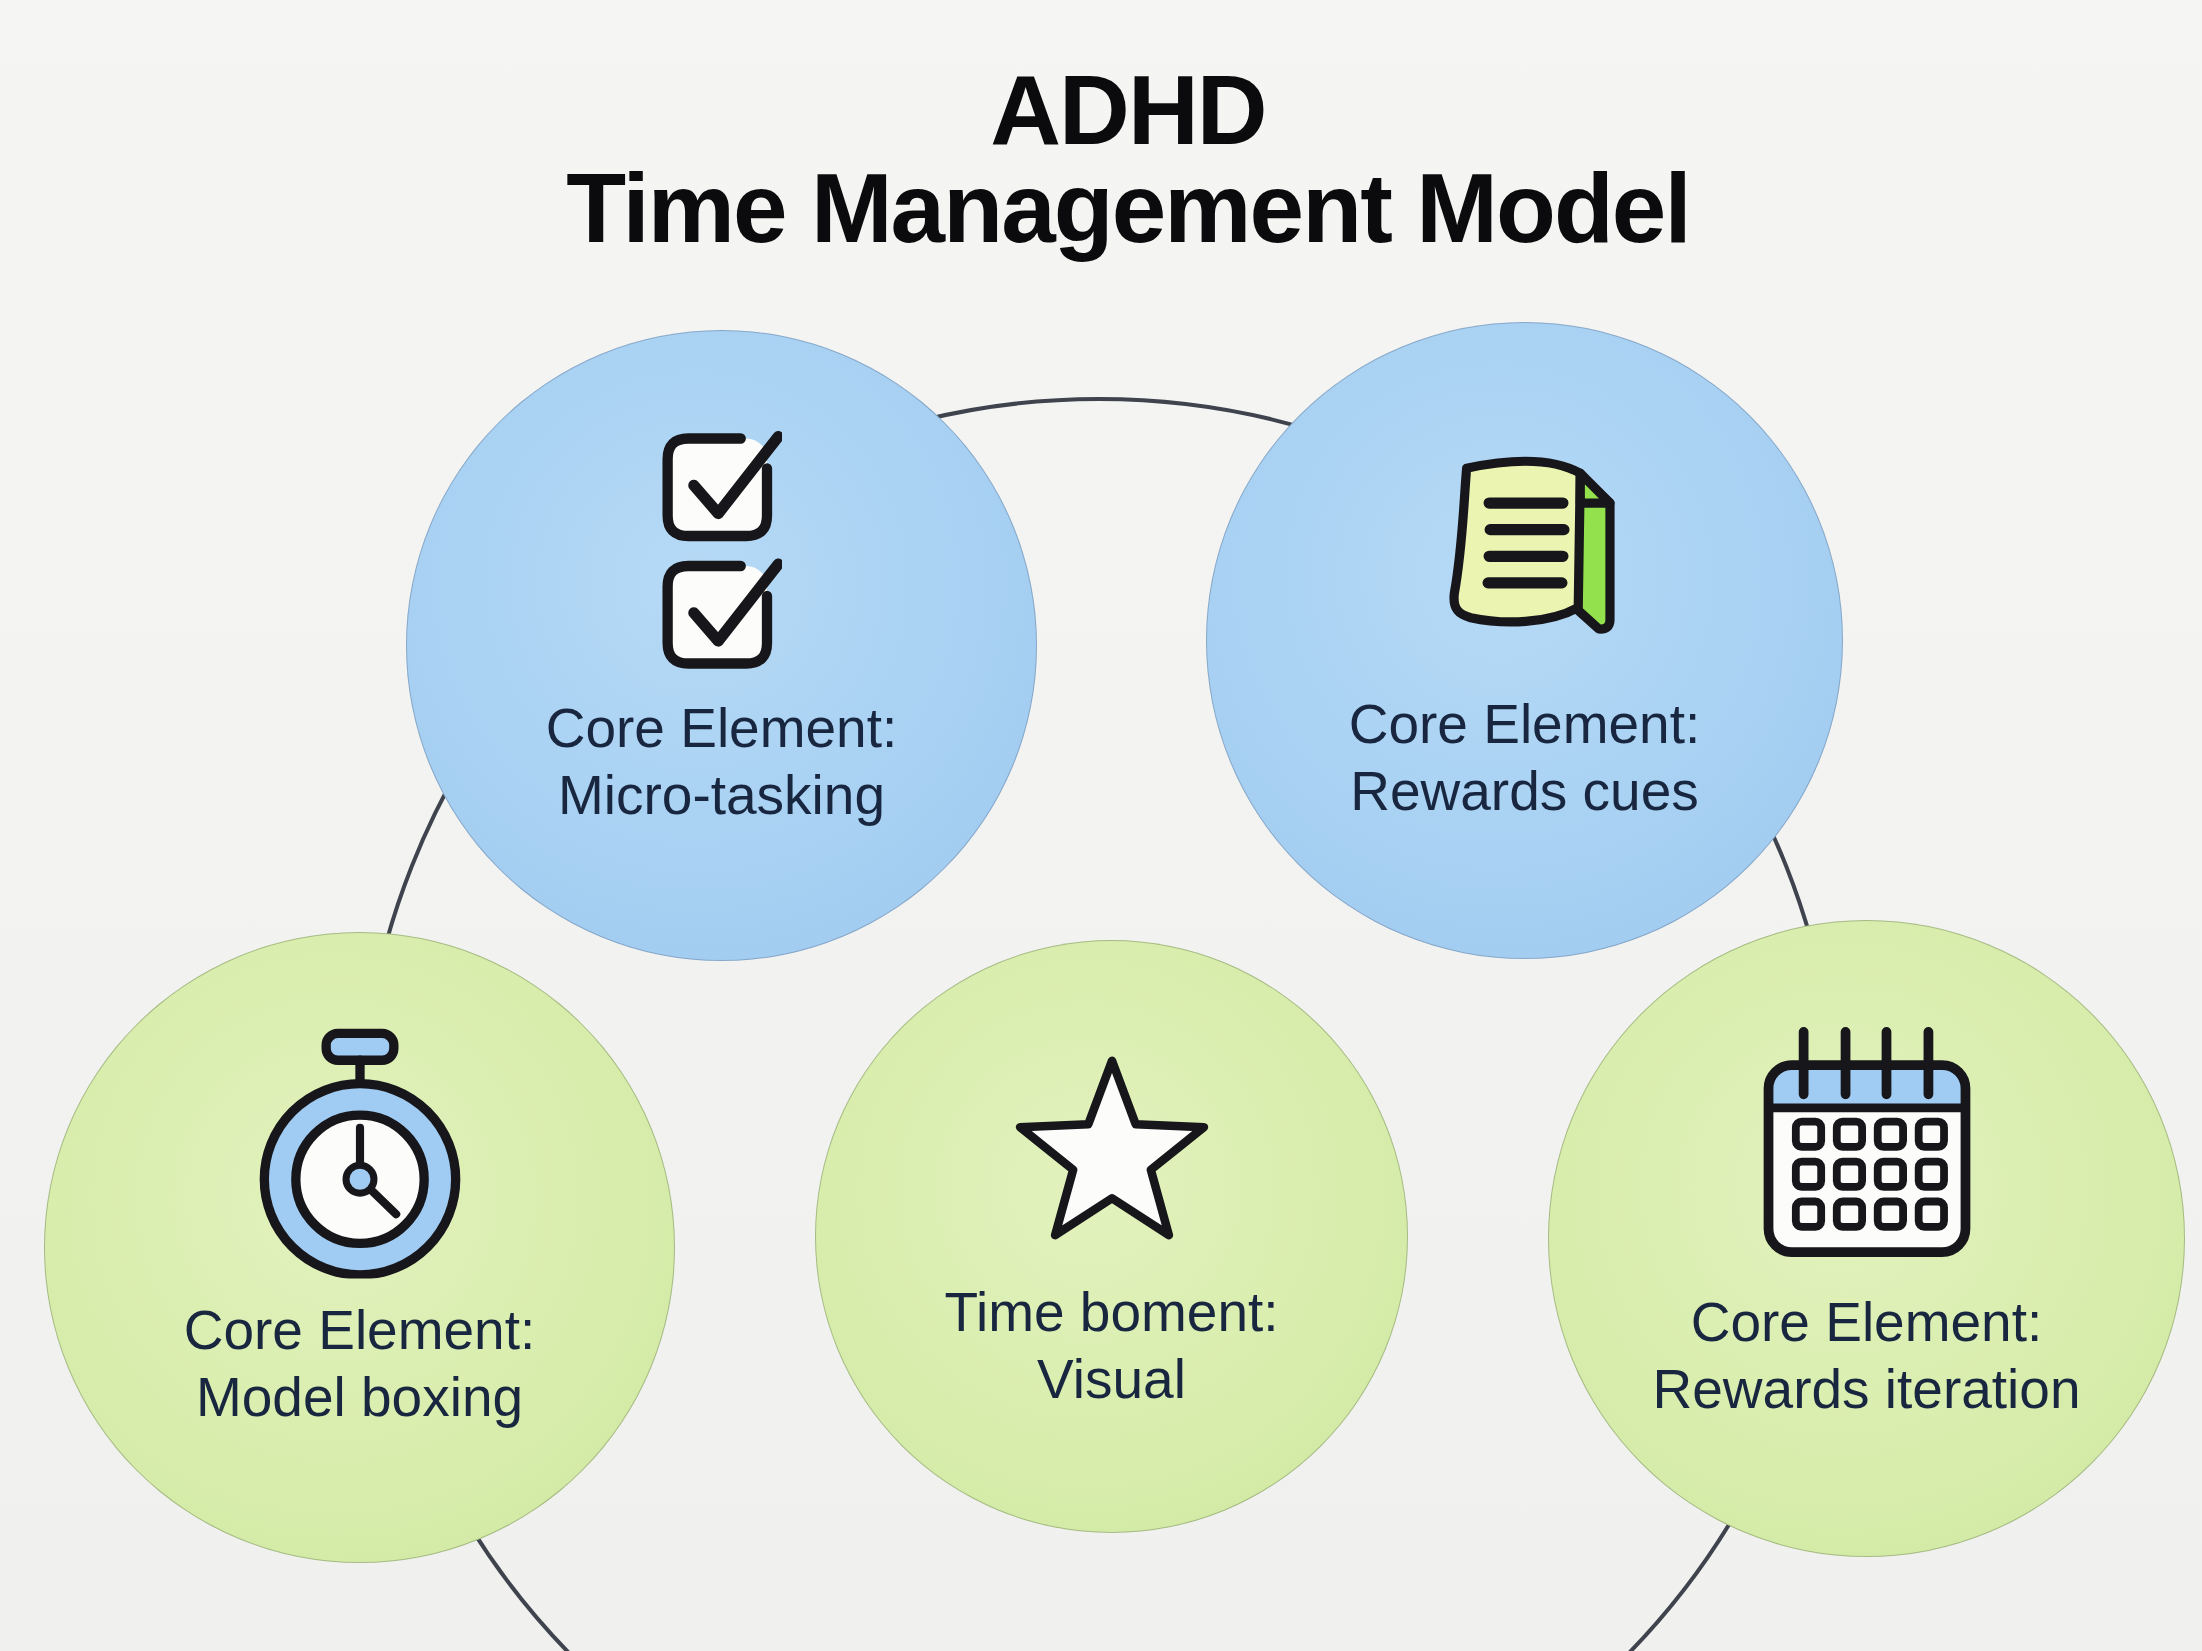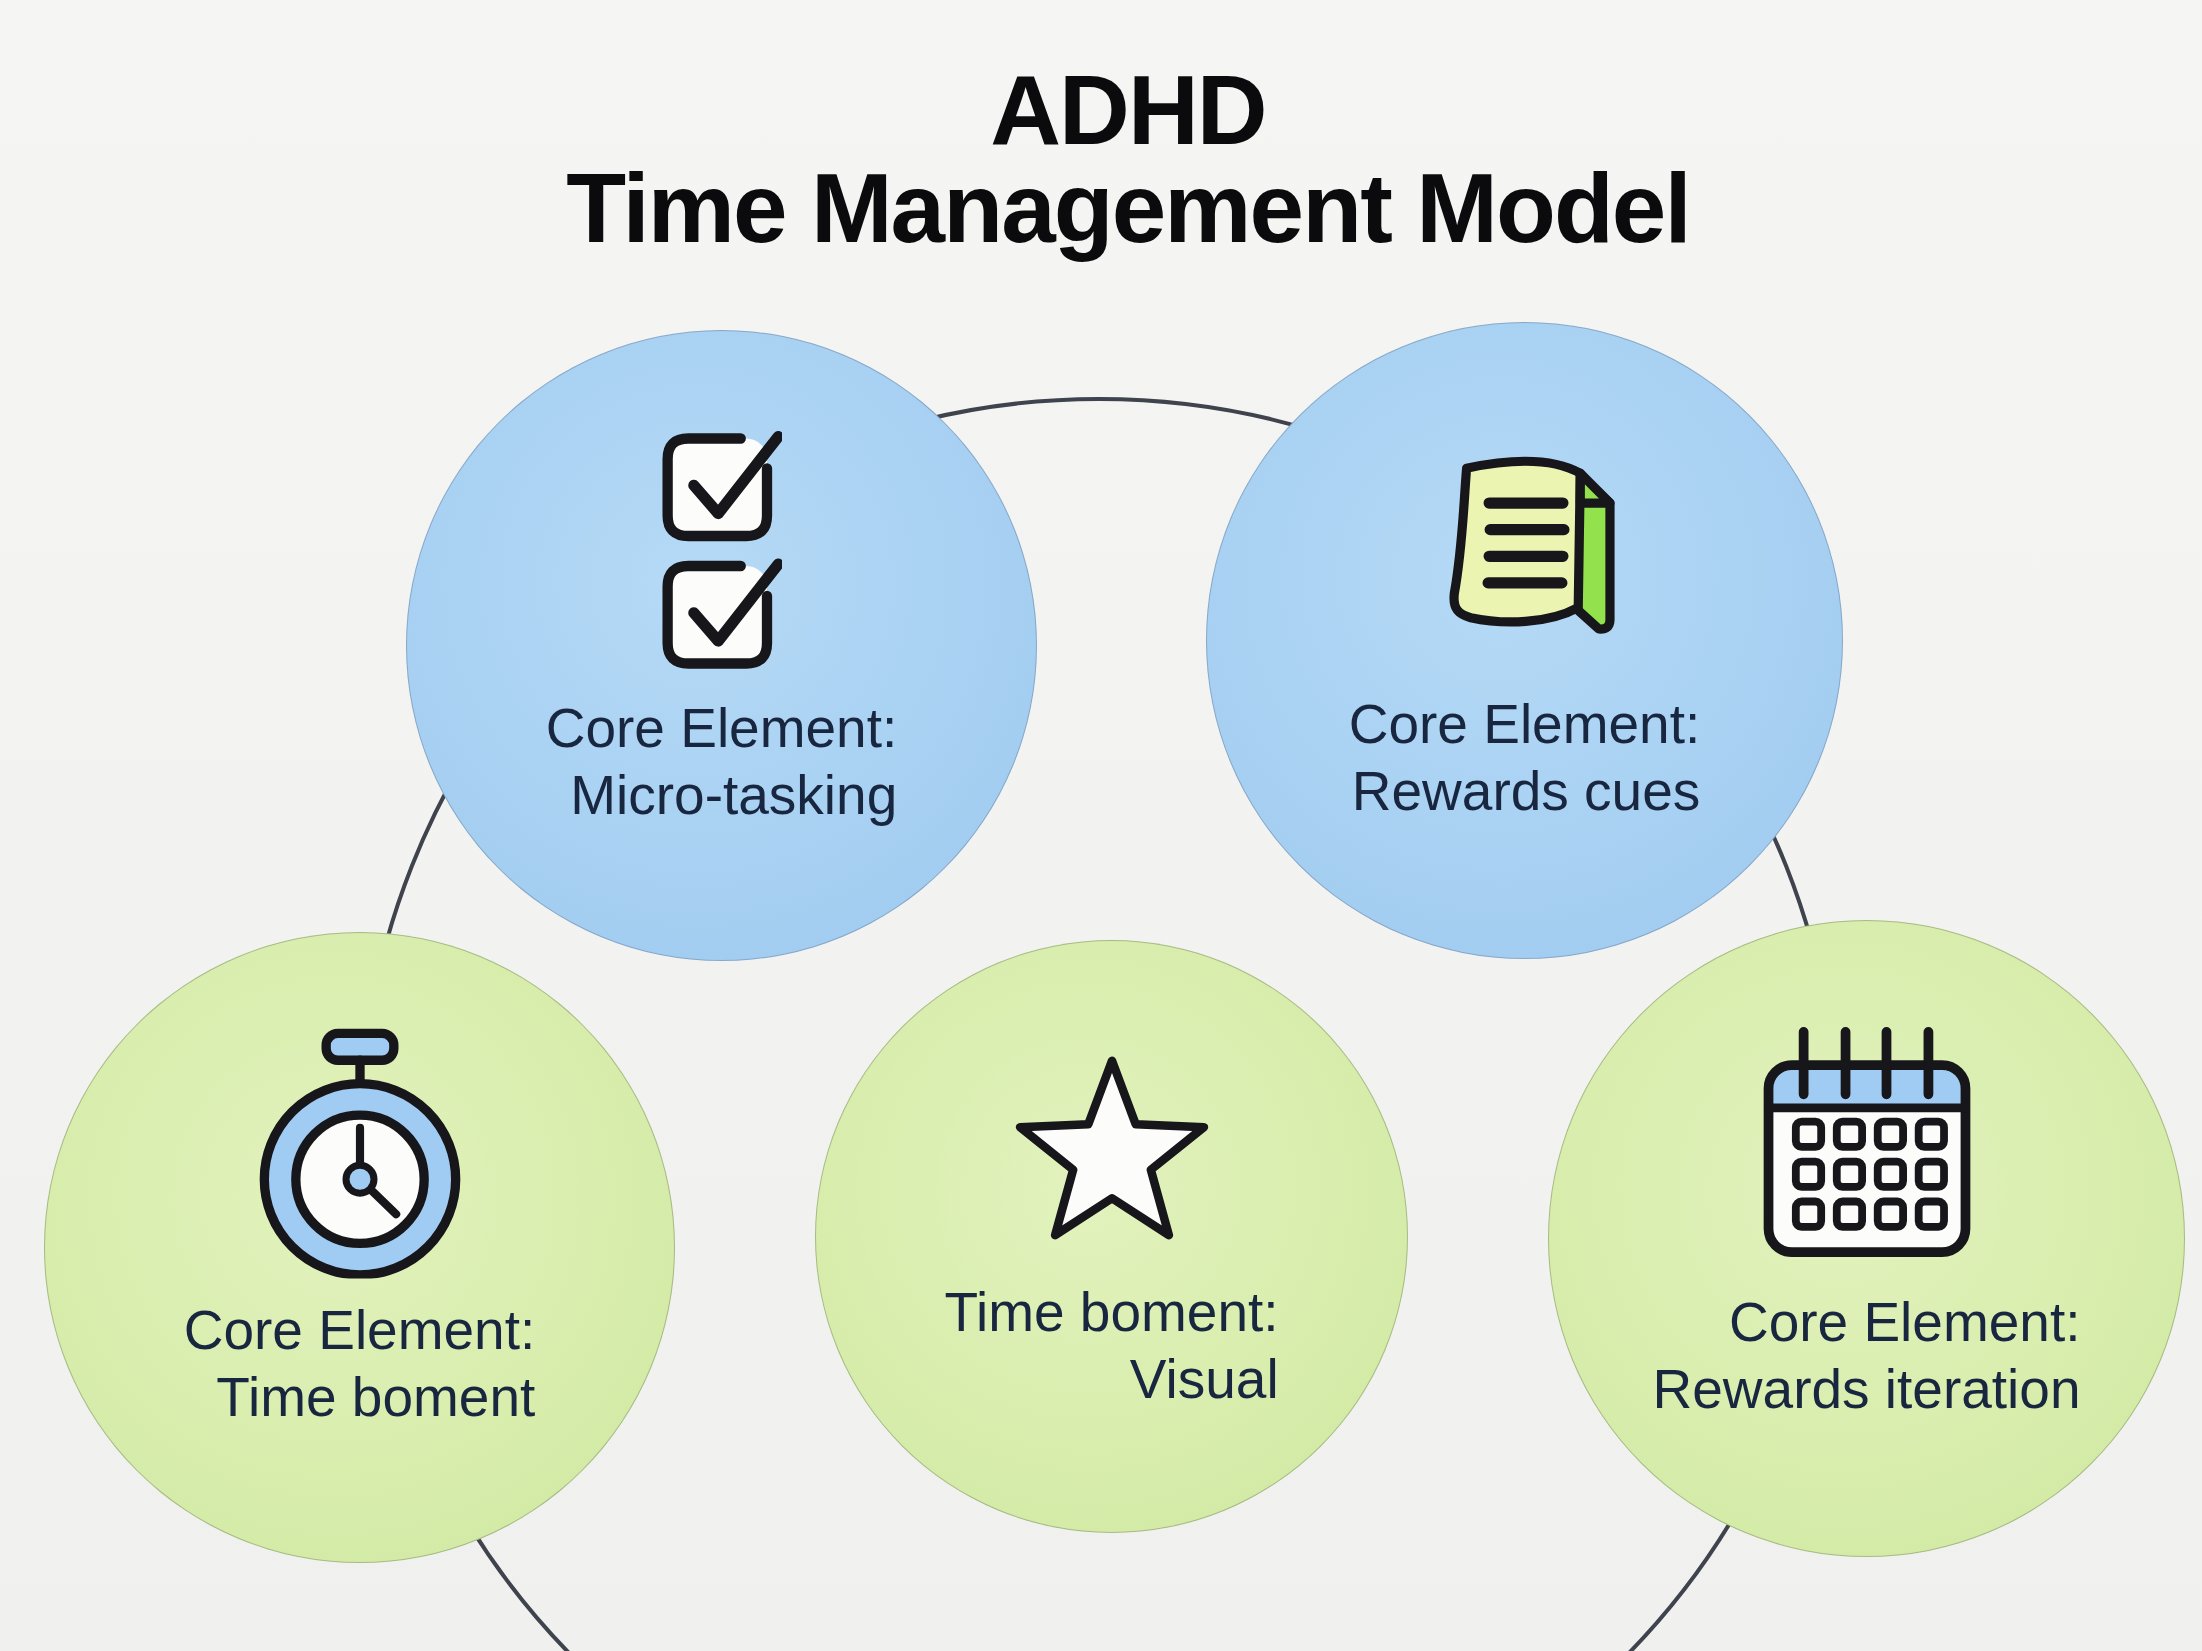--- a/index.html
+++ b/index.html
@@ -43,21 +43,21 @@
   .bubble.green{
     background:radial-gradient(circle at 46% 42%, #e2f2bd 0%, var(--green-circle) 58%, #cde69f 100%);
     border:1.9px solid rgba(118,140,92,0.5);
   }
   .bubble .icon{
     position:absolute;left:50%;top:35%;transform:translate(-50%,-50%);
     line-height:0;
   }
   .bubble .label{
     position:absolute;left:50%;top:68.5%;transform:translate(-50%,-50%);
-    text-align:right;color:var(--label-text);
+    text-align:center;color:var(--label-text);
     font-size:55px;line-height:67px;font-weight:500;white-space:nowrap;
   }
   .bubble .label span{display:block;}
   svg .st{stroke:var(--icon-stroke);fill:none;stroke-linecap:round;stroke-linejoin:round;}
   svg .fw{fill:var(--icon-white);}
   svg .fb{fill:var(--icon-blue);}
   svg .fsheet{fill:var(--note-sheet);}
   svg .fstrip{fill:var(--note-strip);}
 </style>
 </head>
@@ -115,21 +115,21 @@
         <path class="st" stroke-width="8" d="M90,28 V46"></path>
         <circle class="st fb" stroke-width="8" cx="90" cy="130" r="82"></circle>
         <circle class="st fw" stroke-width="8" cx="90" cy="130" r="55"></circle>
         <path class="st" stroke-width="7" d="M90,130 V86"></path>
         <path class="st" stroke-width="7" d="M90,130 L121,160"></path>
         <circle class="st fb" stroke-width="6" cx="90" cy="130" r="12"></circle>
       </svg>
     </div>
     <div class="label">
       <span>Core Element:</span>
-      <span>Time boment</span>
+      <span>Model boxing</span>
     </div>
   </div>
 
   <div class="bubble green" style="left:815px;top:940px;width:593px;height:593px;text-decoration:underline;">
     <div class="icon">
       <svg width="218" height="201" viewBox="0 0 230 212">
         <path class="st fw" stroke-width="9" d="M115,14 L140,81 L212,84 L156,129 L175,198 L115,159 L55,198 L74,129 L18,84 L90,81 Z"></path>
       </svg>
     </div>
     <div class="label">

